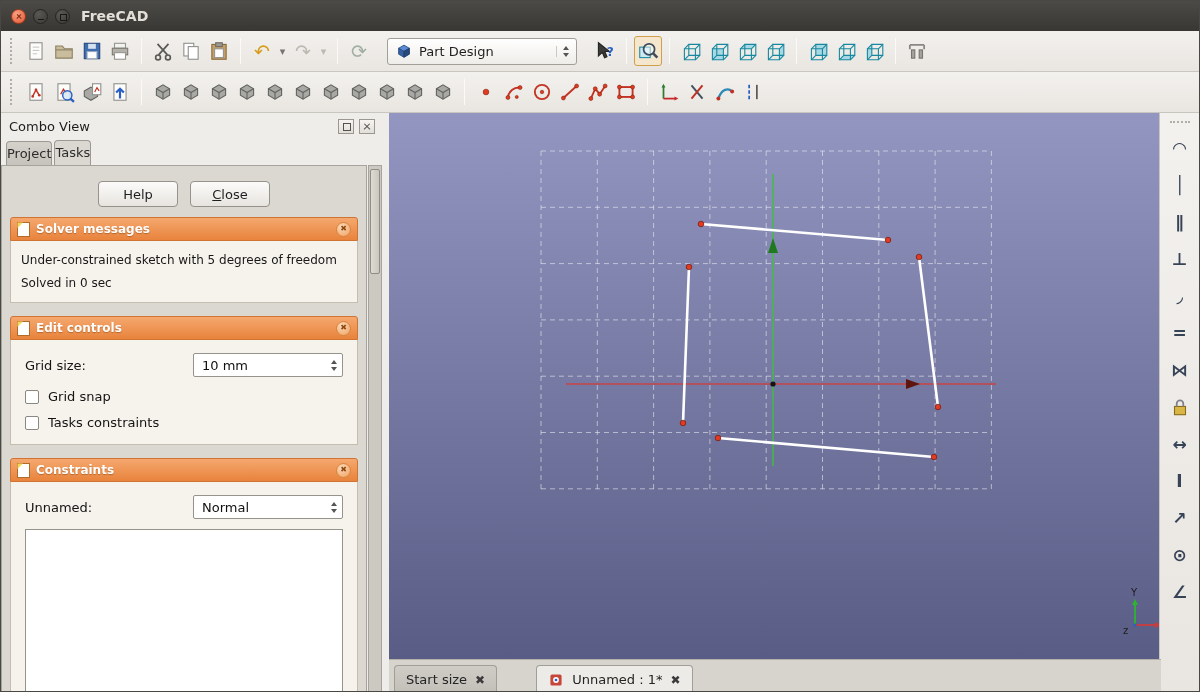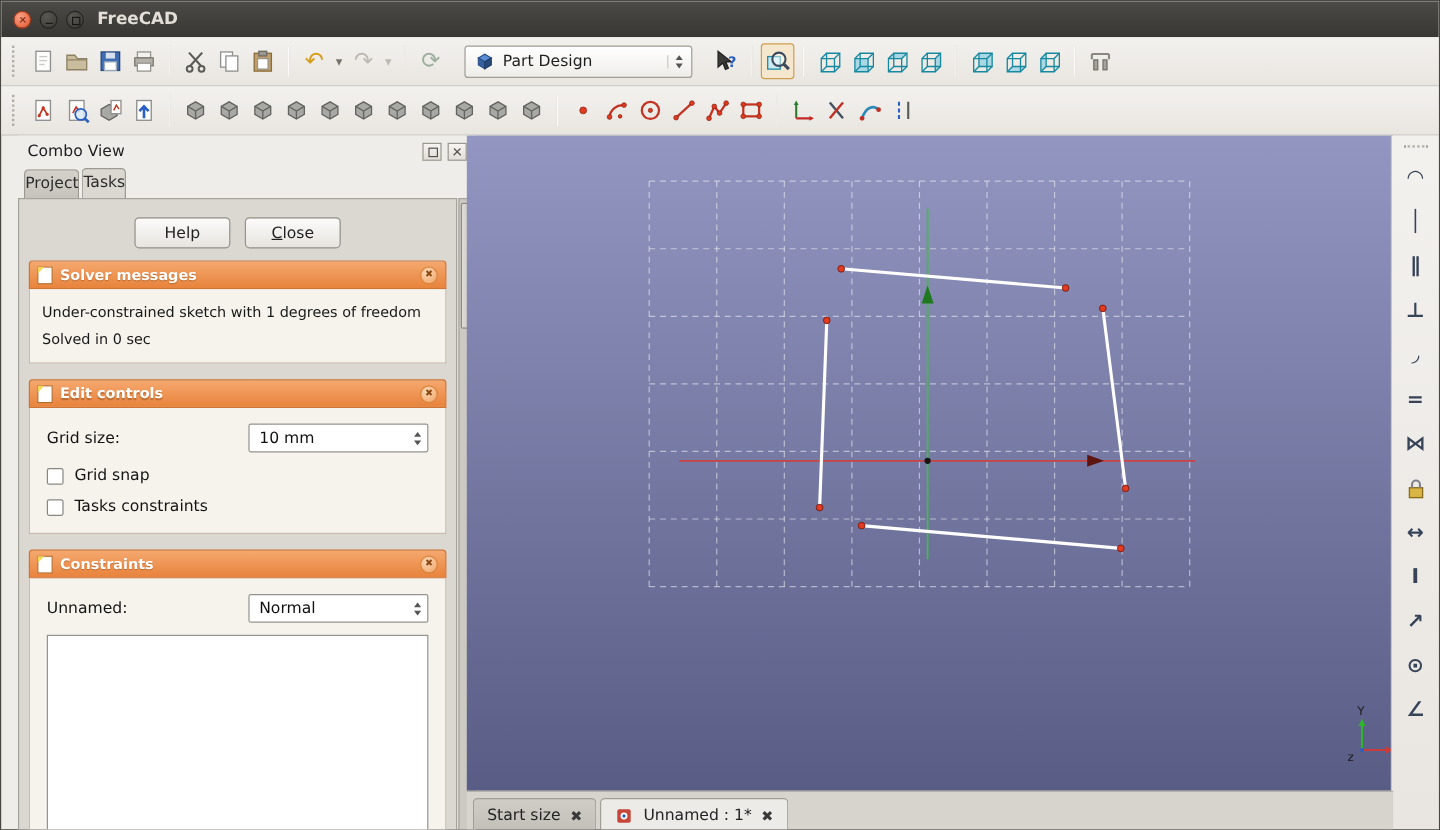--- a/index.html
+++ b/index.html
@@ -30,21 +30,21 @@
   .wbcombo { height: 27px; display: flex; align-items: center; background: linear-gradient(#ffffff, #efede9); border: 1px solid #a29e98; border-radius: 3px; padding: 0 7px; margin: 0 14px; width: 190px; gap: 6px; }
   .wbtext { font-size: 13px; color: #1f1f1f; flex: 1; white-space: nowrap; }
   .spin { display: flex; flex-direction: column; gap: 3px; padding-left: 6px; border-left: 1px solid #ccc9c3; }
   .tri-up { width: 0; height: 0; border-left: 3.5px solid transparent; border-right: 3.5px solid transparent; border-bottom: 4.5px solid #555; }
   .tri-down { width: 0; height: 0; border-left: 3.5px solid transparent; border-right: 3.5px solid transparent; border-top: 4.5px solid #555; }
 
   
   .main { position: absolute; top: 112px; left: 0; right: 0; bottom: 0; }
 
   
-  .combo-view { position: absolute; left: 14px; top: 0; width: 382px; height: 580px; background: #efedea; }
+  .combo-view { position: absolute; left: 0; top: 0; width: 382px; height: 580px; background: #efedea; }
   .cv-header { height: 26px; display: flex; align-items: center; padding: 0 8px; }
   .cv-title { flex: 1; font-size: 13px; color: #1d1d1d; }
   .cv-btn { width: 16px; height: 15px; border: 1px solid #9a978f; background: linear-gradient(#f6f4f1, #e2dfd9); margin-left: 5px; position: relative; display: inline-block; }
   .cv-btn.float::before { content: ""; position: absolute; left: 4px; top: 3.5px; width: 6px; height: 6px; border: 1.2px solid #55524c; }
   .cv-btn.closep::before, .cv-btn.closep::after { content: ""; position: absolute; left: 3px; top: 6px; width: 8px; height: 1.4px; background: #55524c; }
   .cv-btn.closep::before { transform: rotate(45deg); } .cv-btn.closep::after { transform: rotate(-45deg); }
 
   .cv-tabs { display: flex; align-items: flex-end; height: 26px; padding-left: 5px; }
   .cv-tab { padding: 4px 0 4px; font-size: 13px; color: #2c2c2c; background: linear-gradient(#d5d2cc, #c6c3bd); border: 1px solid #9c9992; border-bottom: none; border-radius: 4px 4px 0 0; margin-right: 2px; }
   .cv-tab.active { background: #dbd8d2; position: relative; z-index: 3; padding-bottom: 5px; }
@@ -83,21 +83,21 @@
   
   .right-toolbar { position: absolute; right: 0; top: 0; width: 40px; bottom: 0; background: linear-gradient(#f3f1ee, #e9e6e1); border-left: 1px solid #c9c6c0; display: flex; flex-direction: column; align-items: center; padding-top: 8px; }
   .rt-handle { width: 20px; height: 4px; border-top: 2px dotted #b1aea7; margin-bottom: 12px; }
   .rt-items { display: flex; flex-direction: column; gap: 15px; align-items: center; }
   .rt-items .tbtn { width: 30px; height: 22px; }
   .rt-items .glyph { font-size: 17px; font-weight: bold; }
 
   
   .doc-tabbar { position: absolute; left: 388px; top: 546px; width: 772px; height: 34px; background: #d7d4ce; border-top: 1px solid #b3b0aa; display: flex; align-items: flex-end; padding-left: 5px; gap: 3px; }
   .dtab { height: 28px; display: flex; align-items: center; gap: 8px; padding: 0 11px; font-size: 13px; color: #242424; background: linear-gradient(#d0cdc7, #c2bfb9); border: 1px solid #a19e98; border-bottom: none; border-radius: 4px 4px 0 0; }
-  .dtab.active { background: #edebe7; }
+  .dtab.active { background: #edebe7; margin-left: 36px; }
   .dclose { font-size: 12px; color: #3a3a3a; font-weight: bold; line-height: 1; }
   .dicon { display: inline-flex; }
 </style>
 </head>
 <body>
 
 <div class="window">
 
   <div class="titlebar">
     <span class="wbtn close"></span>
@@ -510,21 +510,21 @@
             <span class="dicon">
               <svg width="13" height="15" viewBox="0 0 13 15">
                   <rect x="0.5" y="0.5" width="12" height="14" fill="#fff" stroke="#b06a2a"></rect>
                   <polygon points="0.5,0.5 6,0.5 0.5,6" fill="#f5d75a"></polygon>
                 </svg>
             </span>
             <span class="sec-t">Solver messages</span>
             <span class="sec-x">✖</span>
           </div>
           <div class="sec-b">
-            <div class="msg">Under-constrained sketch with 1 degrees of freedom</div>
+            <div class="msg">Under-constrained sketch with 5 degrees of freedom</div>
             <div class="msg" style="margin-bottom:2px">Solved in 0 sec</div>
           </div>
         </div>
 
         <div class="section">
           <div class="sec-h">
             <span class="dicon">
               <svg width="13" height="15" viewBox="0 0 13 15">
                   <rect x="0.5" y="0.5" width="12" height="14" fill="#fff" stroke="#b06a2a"></rect>
                   <polygon points="0.5,0.5 6,0.5 0.5,6" fill="#f5d75a"></polygon>

